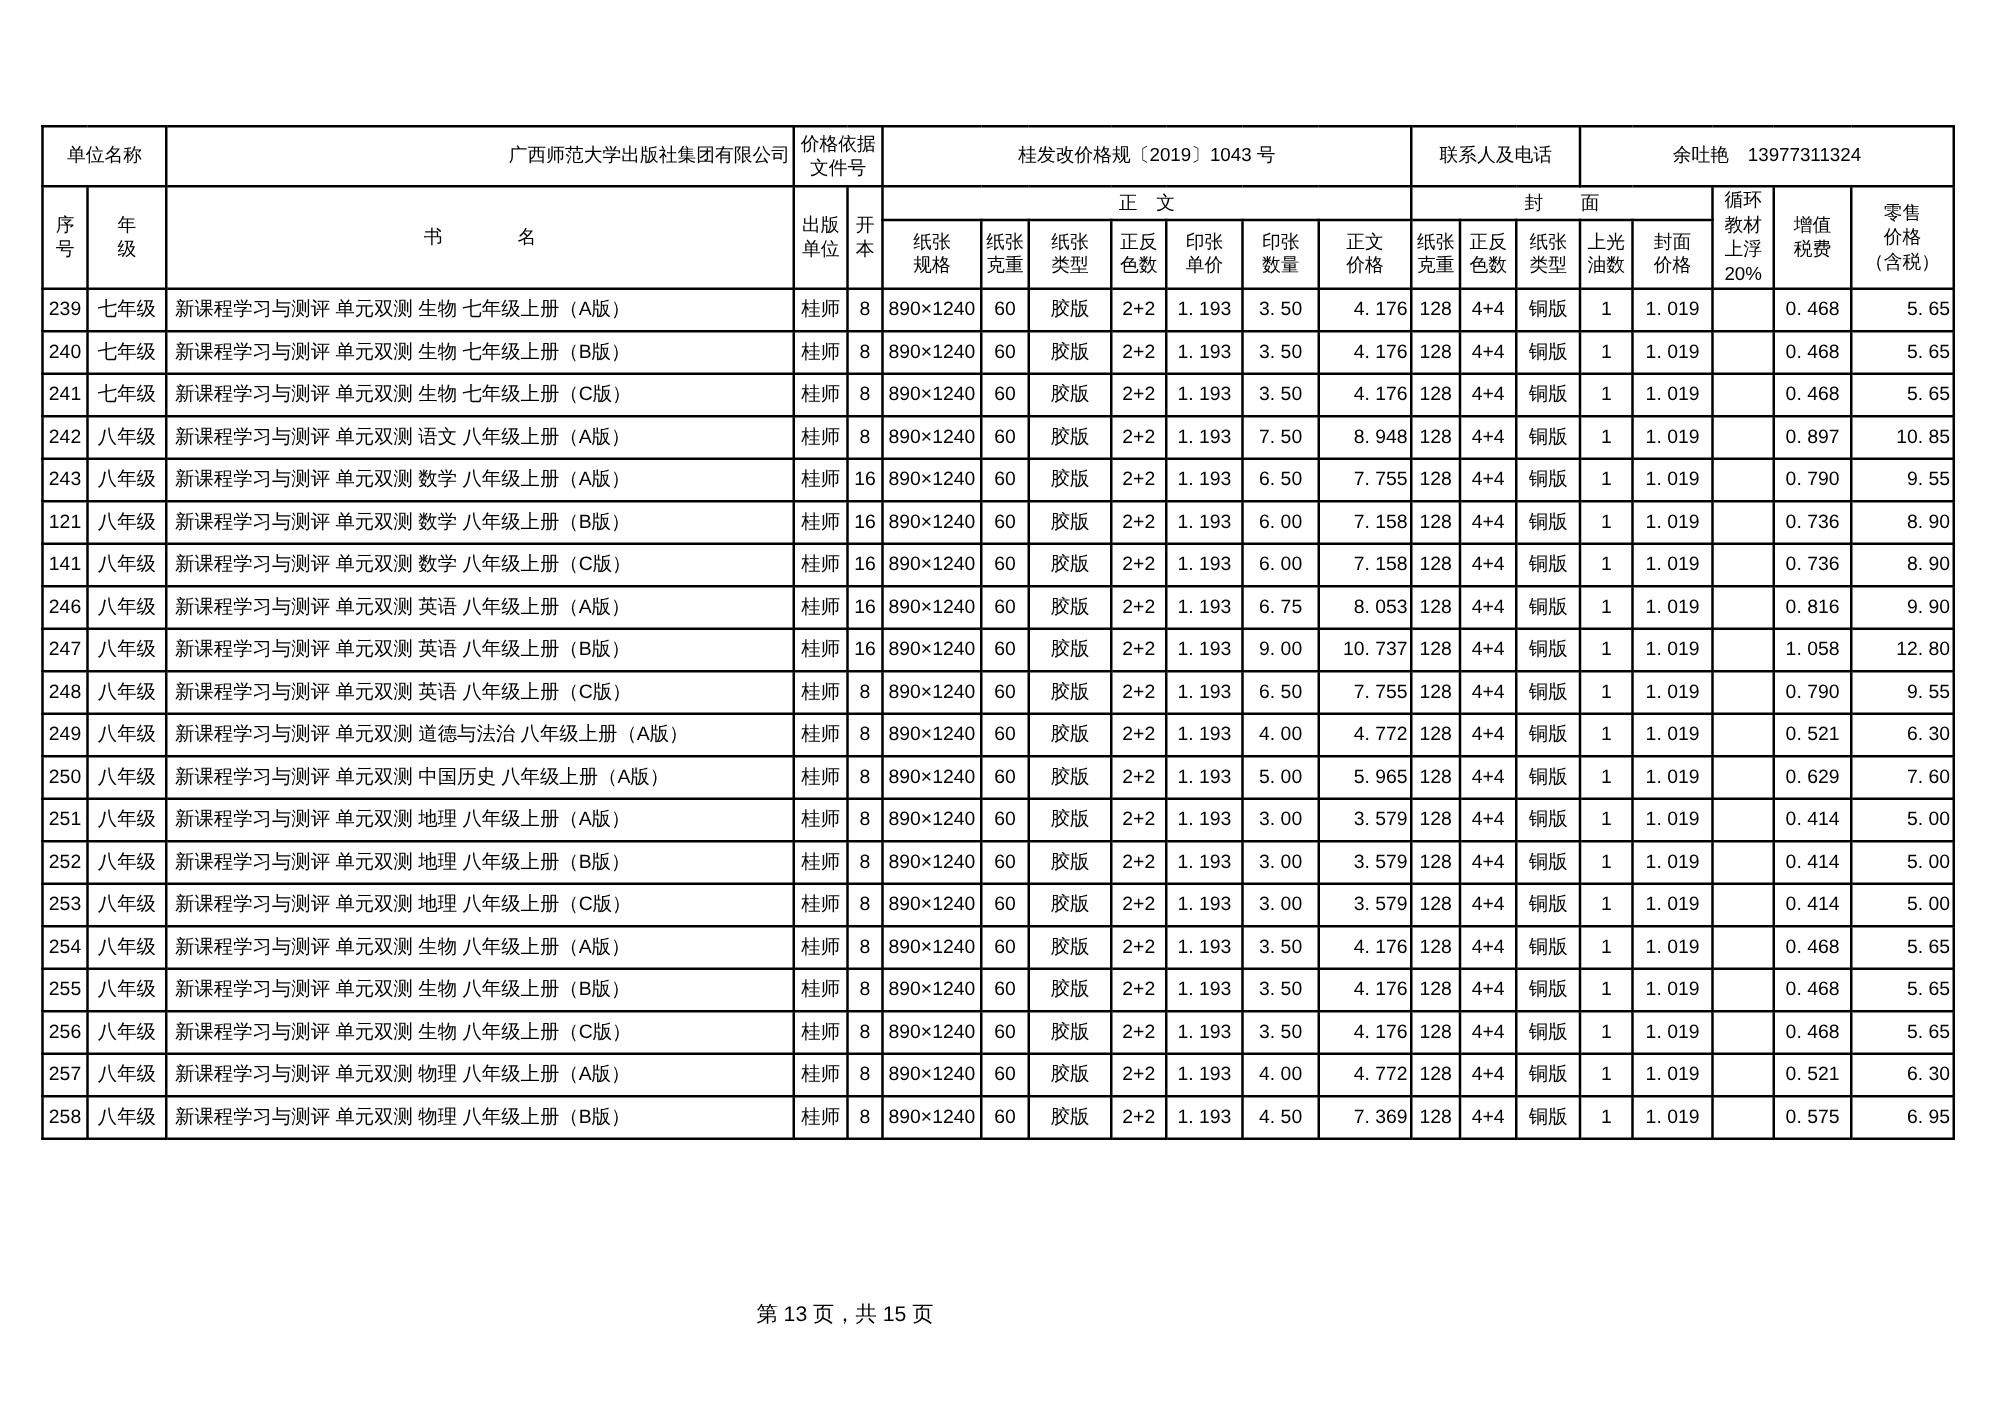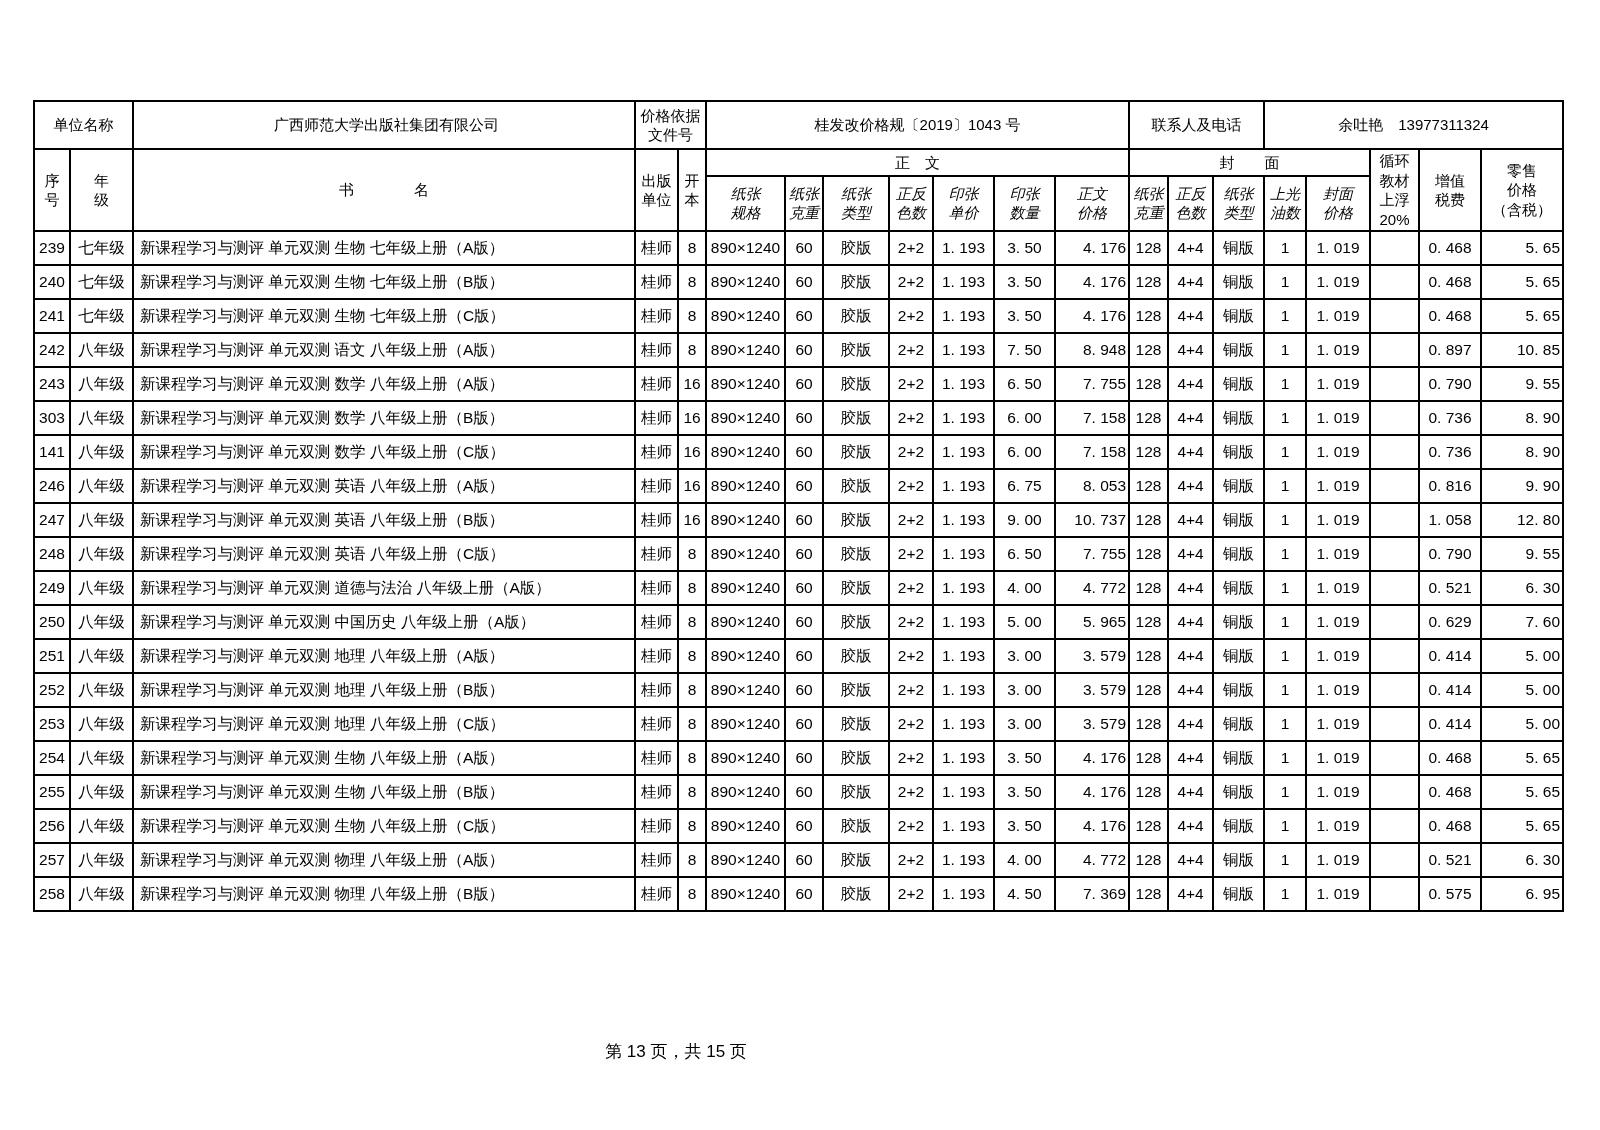--- a/index.html
+++ b/index.html
@@ -14,24 +14,24 @@
     border-collapse:collapse; table-layout:fixed;
   }
   td, th {
     border:2px solid #000; font-weight:normal; font-size:15px;
     line-height:1.3; padding:1px 2px; text-align:center; vertical-align:middle;
     overflow:hidden;
   }
   th { white-space:pre-line; }
   tr.info-row td { height:44px; }
   tr.group-row th { height:22px; }
-  tr.sub-row th { height:50px;font-style:italic; }
+  tr.sub-row th { height:50px; }
   tr.data-row { height:34px;margin-left:40px; }
   tr.data-row td { font-size:15.5px; }
-  .l { text-align:center; padding-left:7px; }
+  .l { text-align:right; padding-left:7px; }
   .r { text-align:right; }
   .book-cell { text-align:left; padding-left:6px; white-space:nowrap; }
   .footer {
     position:absolute; top:1040px; left:0; width:1352px;
     text-align:center; font-size:17px;
   }
 </style>
 </head>
 <body>
 
@@ -222,21 +222,21 @@
     <td>128</td>
     <td>4+4</td>
     <td>铜版</td>
     <td>1</td>
     <td>1. 019</td>
     <td></td>
     <td>0. 790</td>
     <td class="r">9. 55</td>
   </tr>
         <tr class="data-row">
-    <td>303</td>
+    <td>121</td>
     <td>八年级</td>
     <td class="book-cell">新课程学习与测评 单元双测 数学 八年级上册（B版）</td>
     <td>桂师</td>
     <td>16</td>
     <td>890×1240</td>
     <td>60</td>
     <td>胶版</td>
     <td>2+2</td>
     <td>1. 193</td>
     <td>6. 00</td>

